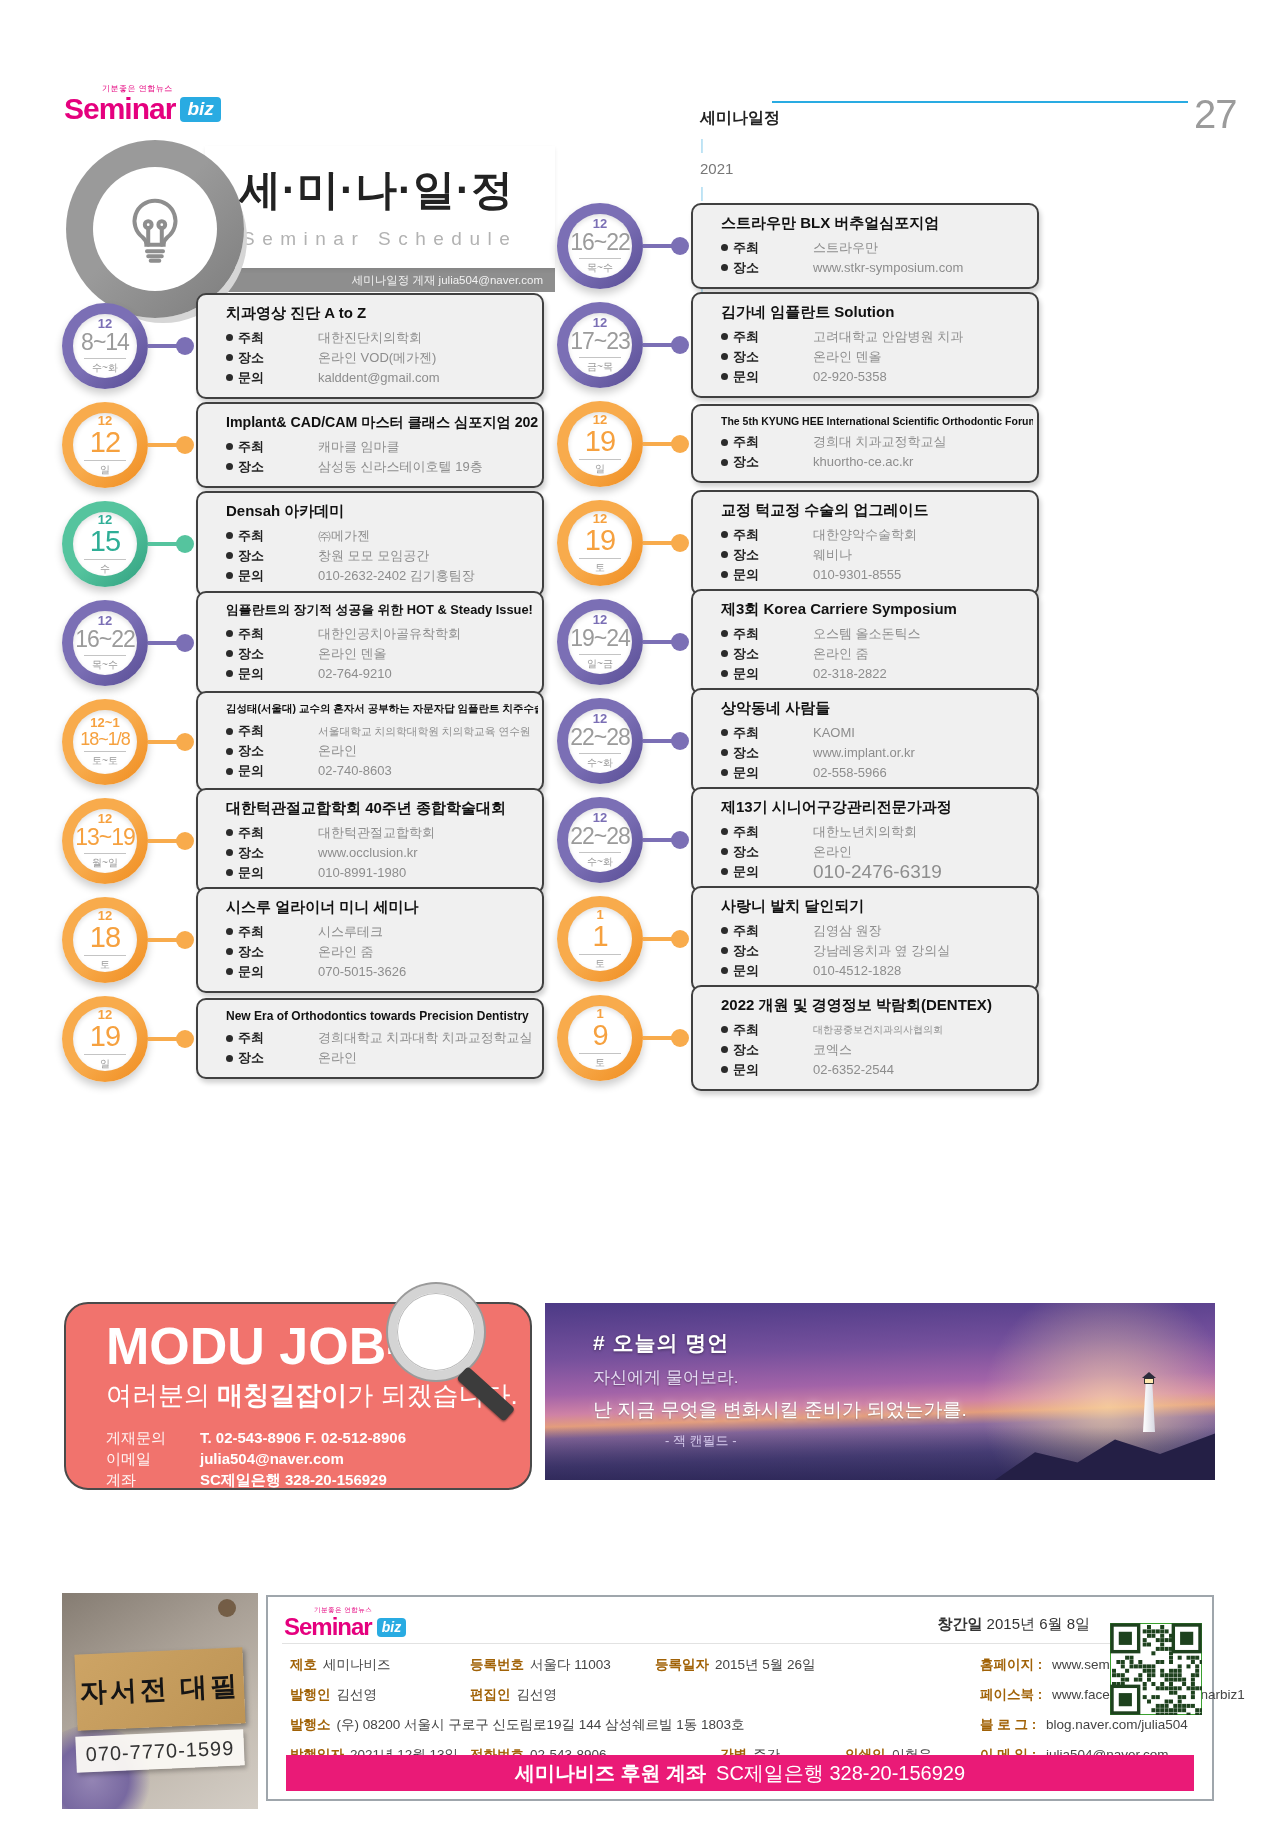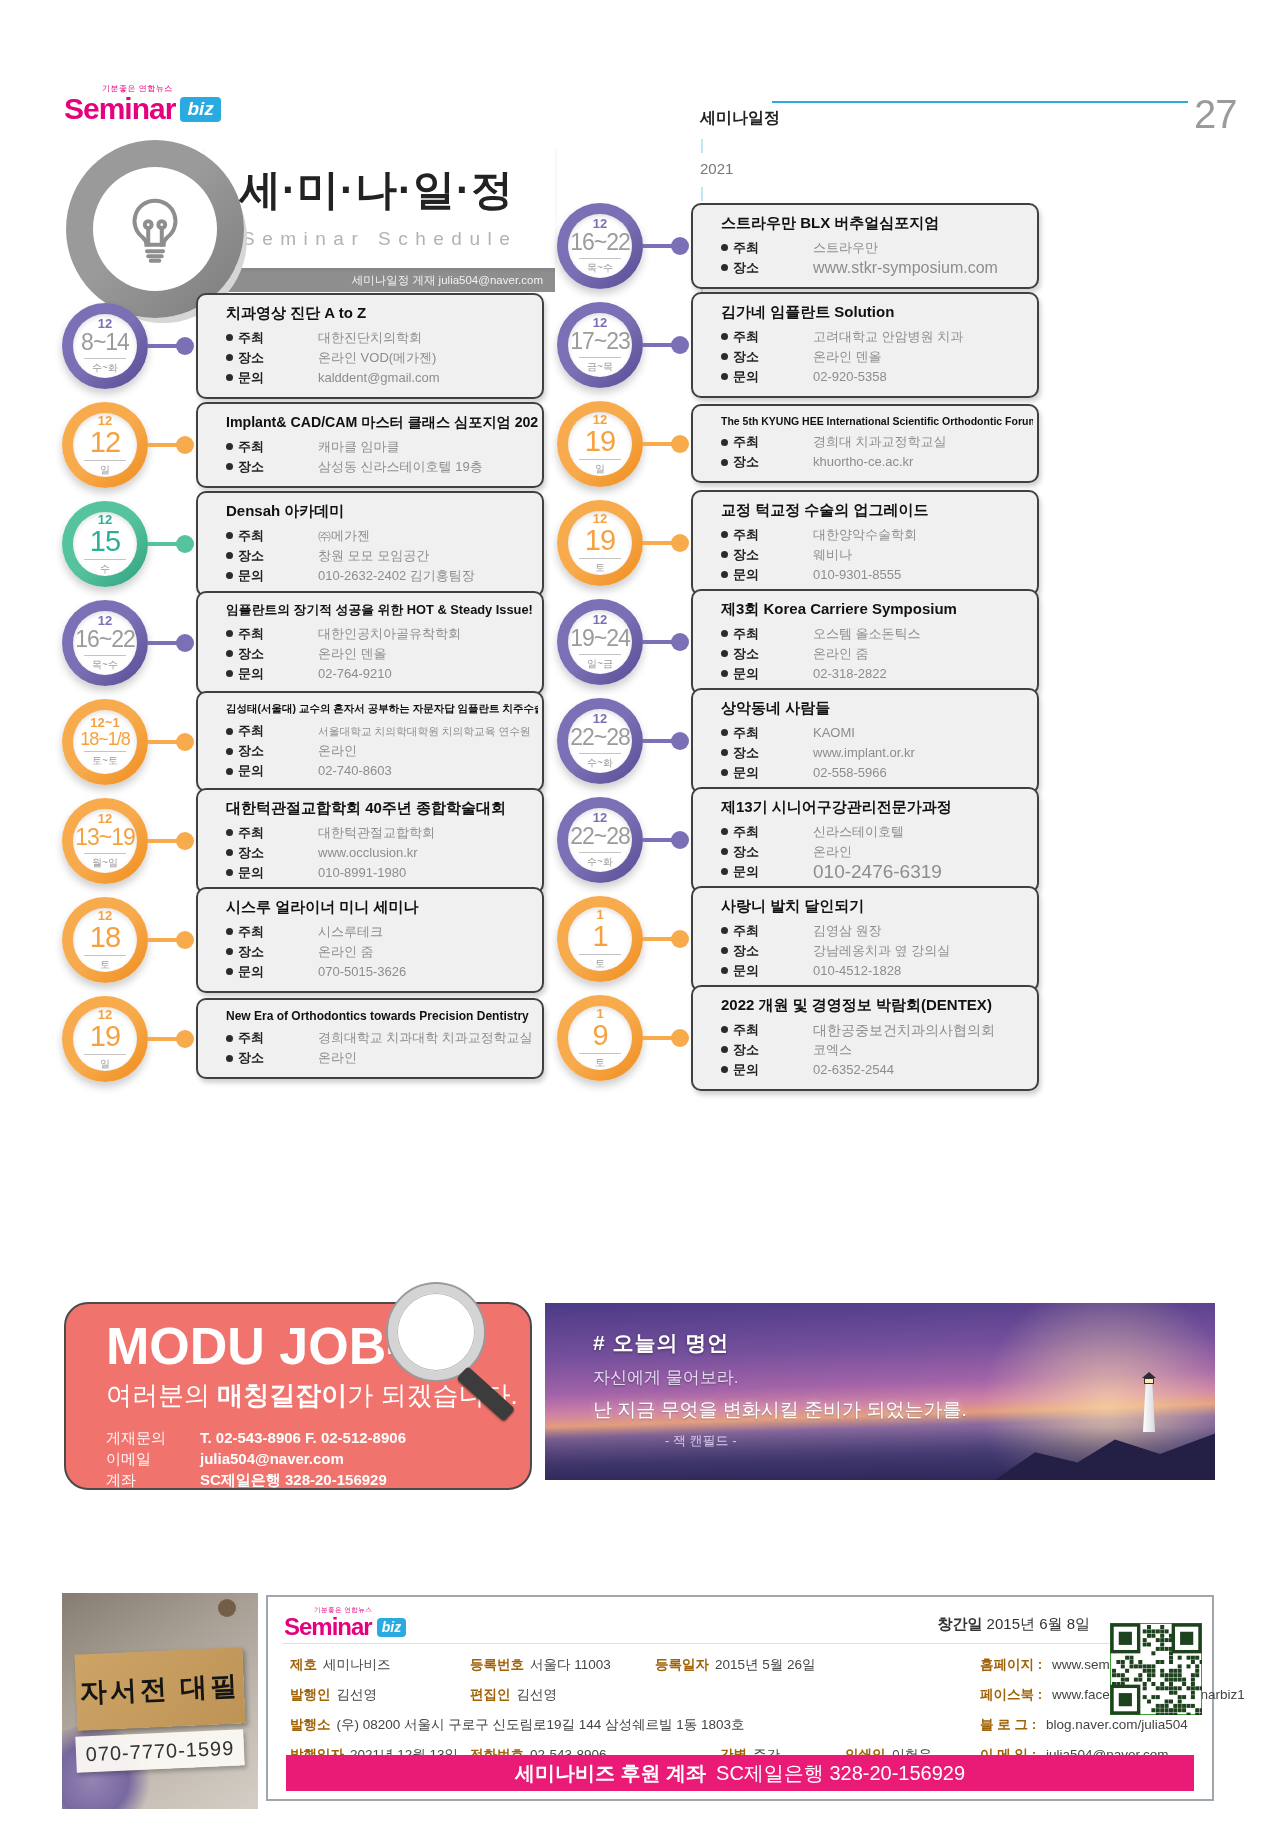--- a/index.html
+++ b/index.html
@@ -382,21 +382,21 @@
         </div>
         <div class="connector" style="background: rgb(123, 111, 181);"></div>
         <div class="event-card">
           <div class="ev-title" style="font-size: 15px;">스트라우만 BLX 버추얼심포지엄</div>
           <div class="ev-line">
             <span class="ev-label"><span class="ev-dot"></span>주최</span>
             <span class="ev-value" style="font-size: 13px;">스트라우만</span>
           </div>
           <div class="ev-line">
             <span class="ev-label"><span class="ev-dot"></span>장소</span>
-            <span class="ev-value" style="font-size: 16px;">www.stkr-symposium.com</span>
+            <span class="ev-value" style="font-size: 13px;">www.stkr-symposium.com</span>
           </div>
         </div>
       </div>
       <div class="event-row">
         <div class="badge" style="background: linear-gradient(135deg, rgb(123, 111, 181) 50%, rgb(87, 76, 148));">
           <div class="badge-inner">
             <div class="b-month" style="color: rgb(123, 111, 181);">12</div>
             <div class="b-day" style="color: rgb(155, 155, 155); font-size: 23px;">17~23</div>
             <div class="b-line"></div>
             <div class="b-dow">금~목</div>
@@ -526,21 +526,21 @@
             <div class="b-day" style="color: rgb(155, 155, 155); font-size: 23px;">22~28</div>
             <div class="b-line"></div>
             <div class="b-dow">수~화</div>
           </div>
         </div>
         <div class="connector" style="background: rgb(123, 111, 181);"></div>
         <div class="event-card">
           <div class="ev-title" style="font-size: 15px;">제13기 시니어구강관리전문가과정</div>
           <div class="ev-line">
             <span class="ev-label"><span class="ev-dot"></span>주최</span>
-            <span class="ev-value" style="font-size: 13px;">신라스테이호텔</span>
+            <span class="ev-value" style="font-size: 13px;">대한노년치의학회</span>
           </div>
           <div class="ev-line">
             <span class="ev-label"><span class="ev-dot"></span>장소</span>
             <span class="ev-value" style="font-size: 13px;">온라인</span>
           </div>
           <div class="ev-line">
             <span class="ev-label"><span class="ev-dot"></span>문의</span>
             <span class="ev-value" style="font-size: 19px;">010-2476-6319</span>
           </div>
         </div>
@@ -578,21 +578,21 @@
             <div class="b-day" style="color: rgb(246, 161, 63); font-size: 29px;">9</div>
             <div class="b-line"></div>
             <div class="b-dow">토</div>
           </div>
         </div>
         <div class="connector" style="background: rgb(248, 171, 76);"></div>
         <div class="event-card">
           <div class="ev-title" style="font-size: 15px;">2022 개원 및 경영정보 박람회(DENTEX)</div>
           <div class="ev-line">
             <span class="ev-label"><span class="ev-dot"></span>주최</span>
-            <span class="ev-value" style="font-size: 14px;">대한공중보건치과의사협의회</span>
+            <span class="ev-value" style="font-size: 10px;">대한공중보건치과의사협의회</span>
           </div>
           <div class="ev-line">
             <span class="ev-label"><span class="ev-dot"></span>장소</span>
             <span class="ev-value" style="font-size: 13px;">코엑스</span>
           </div>
           <div class="ev-line">
             <span class="ev-label"><span class="ev-dot"></span>문의</span>
             <span class="ev-value" style="font-size: 13px;">02-6352-2544</span>
           </div>
         </div>

